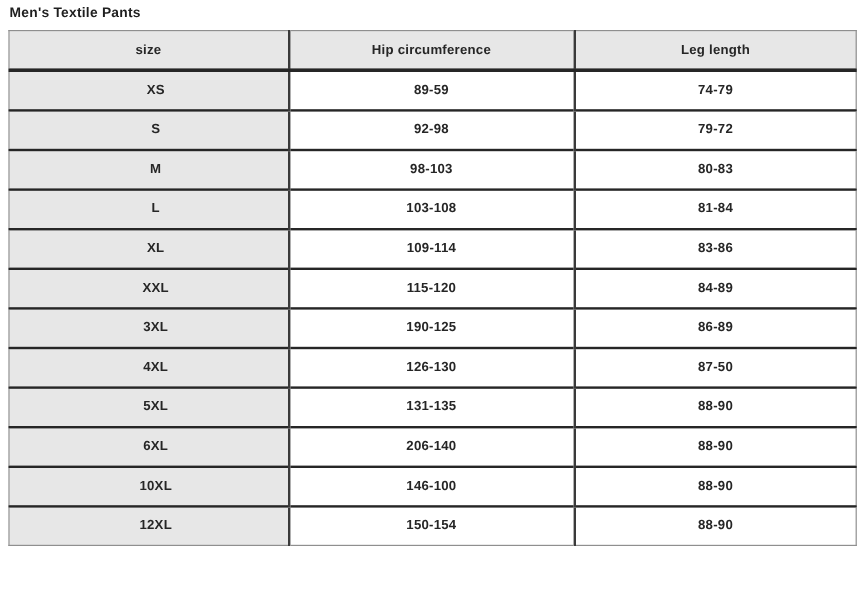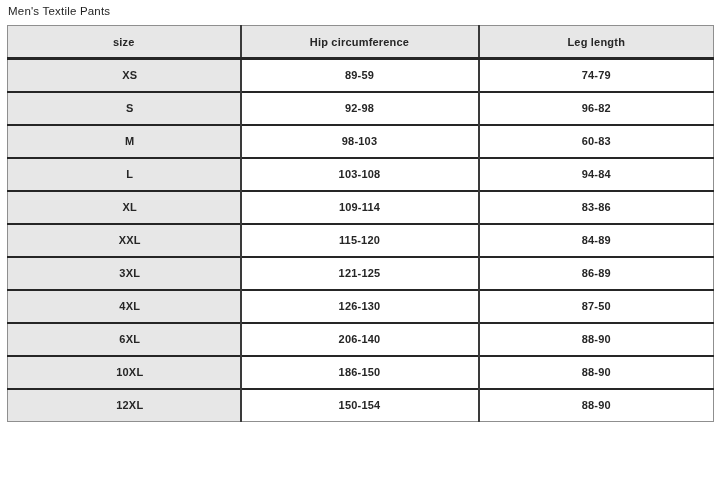--- a/index.html
+++ b/index.html
@@ -12,21 +12,21 @@
     font-family: "Liberation Sans", sans-serif;
   }
   .page {
     width: 720px;
     height: 499px;
     box-sizing: border-box;
     padding: 5px 7px 0 7px;
   }
   .page-title {
     font-size: 11.5px;
-    font-weight: 400;
+    font-weight: 700;
     color: #1f1f1f;
     letter-spacing: 0.2px;
     margin: 0 0 0 1px;
     line-height: 13px;
   }
   table.size-table {
     border-collapse: collapse;
     table-layout: fixed;
     width: 706px;
     margin-top: 7px;
@@ -77,60 +77,65 @@
     </thead>
     <tbody>
       <tr>
         <td class="size-cell">XS</td>
         <td>89-59</td>
         <td>74-79</td>
       </tr>
       <tr>
         <td class="size-cell">S</td>
         <td>92-98</td>
-        <td>96-82</td>
+        <td>79-72</td>
       </tr>
       <tr>
         <td class="size-cell">M</td>
         <td>98-103</td>
-        <td>60-83</td>
+        <td>80-83</td>
       </tr>
       <tr>
         <td class="size-cell">L</td>
         <td>103-108</td>
-        <td>94-84</td>
+        <td>81-84</td>
       </tr>
       <tr>
         <td class="size-cell">XL</td>
         <td>109-114</td>
         <td>83-86</td>
       </tr>
       <tr>
         <td class="size-cell">XXL</td>
         <td>115-120</td>
         <td>84-89</td>
       </tr>
       <tr>
         <td class="size-cell">3XL</td>
-        <td>121-125</td>
+        <td>190-125</td>
         <td>86-89</td>
       </tr>
       <tr>
         <td class="size-cell">4XL</td>
         <td>126-130</td>
         <td>87-50</td>
       </tr>
       <tr>
+        <td class="size-cell">5XL</td>
+        <td>131-135</td>
+        <td>88-90</td>
+      </tr>
+      <tr>
         <td class="size-cell">6XL</td>
         <td>206-140</td>
         <td>88-90</td>
       </tr>
       <tr>
         <td class="size-cell">10XL</td>
-        <td>186-150</td>
+        <td>146-100</td>
         <td>88-90</td>
       </tr>
       <tr>
         <td class="size-cell">12XL</td>
         <td>150-154</td>
         <td>88-90</td>
       </tr>
     </tbody>
   </table>
 </div>

